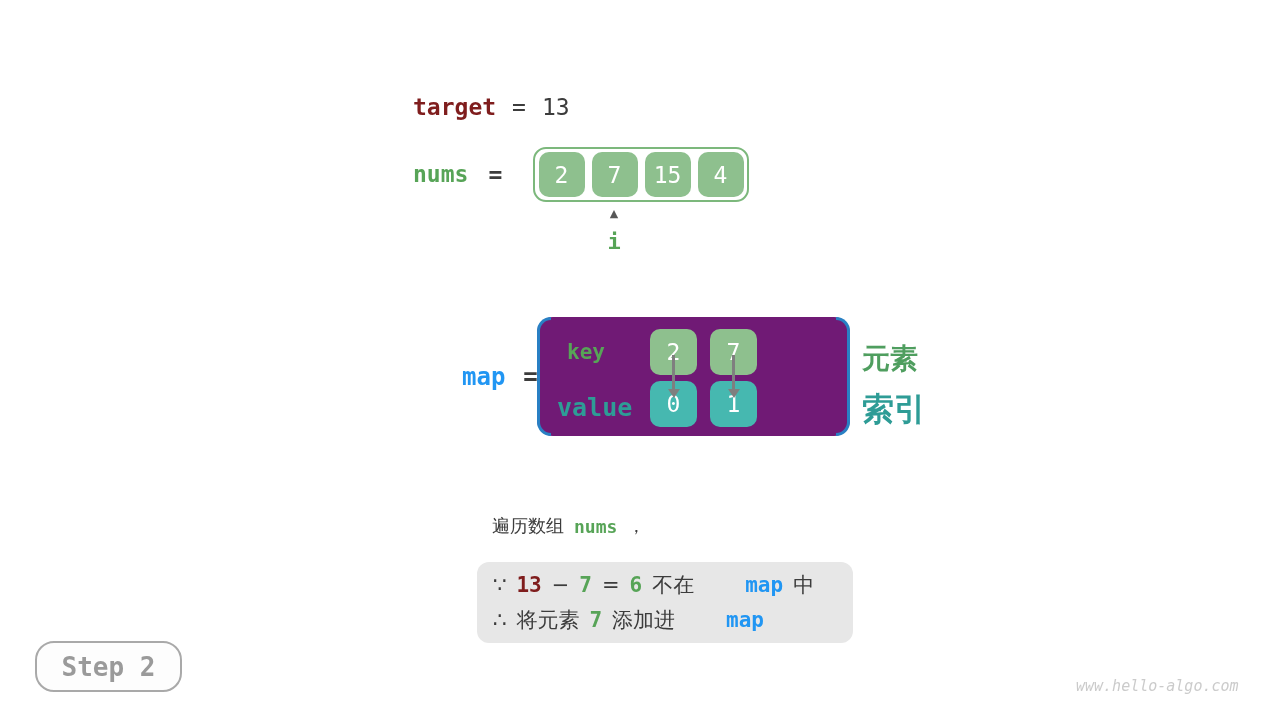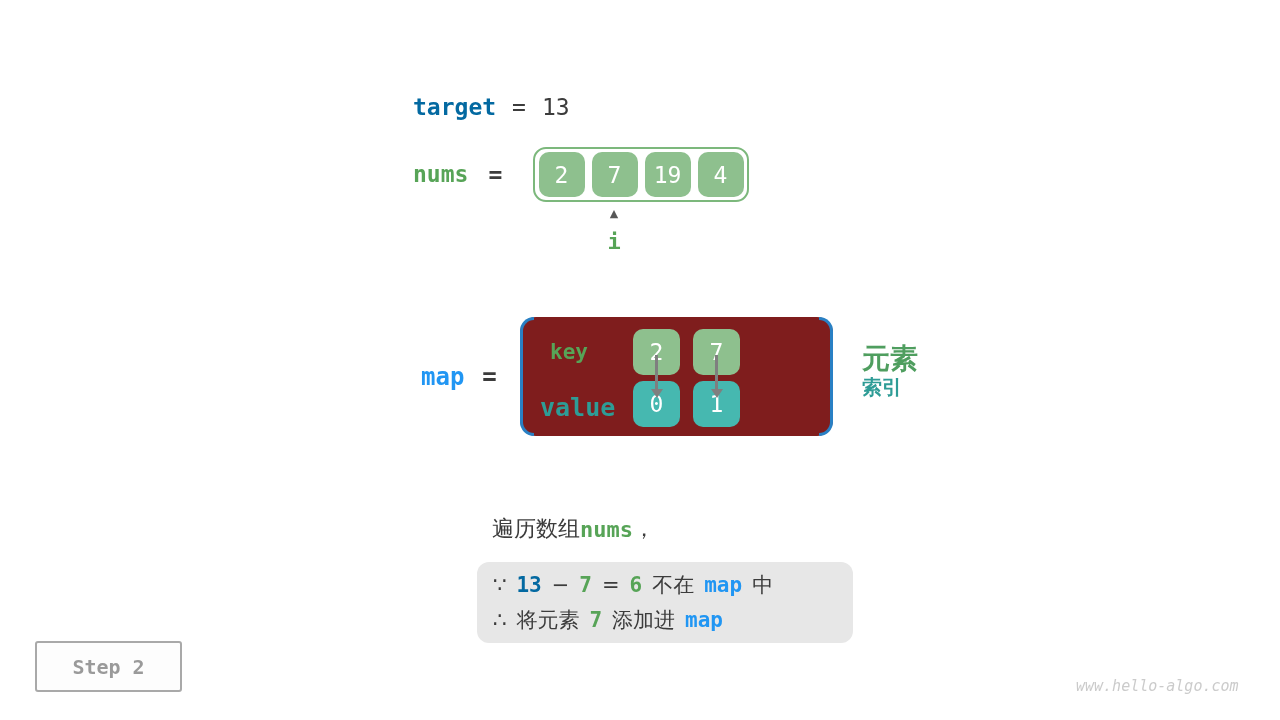--- a/index.html
+++ b/index.html
@@ -4,22 +4,22 @@
 <style>
   * { margin: 0; padding: 0; box-sizing: border-box; }
   html, body { width: 1280px; height: 720px; background: #ffffff; overflow: hidden; }
   .canvas {
     position: relative; width: 1280px; height: 720px; background: #ffffff;
     font-family: "DejaVu Sans", "Liberation Sans", sans-serif;
   }
   .mono { font-family: "DejaVu Sans Mono", "Liberation Mono", monospace; }
   .sans { font-family: "DejaVu Sans", "Liberation Sans", sans-serif; }
   .b { font-weight: bold; }
-  .c-royal { color: #0369a1; }
-  .c-blue  { color: #2196f3; }
+  .c-royal { color: #7f1d1d; }
+  .c-blue  { color: #2196f3; margin-left: 41px; }
   .c-green { color: #57a457; }
   .c-teal  { color: #2e9c96; }
   .c-dark  { color: #3c3c3c; }
 
   
   .var-row { position: absolute; display: flex; align-items: center; }
   .target-row { left: 413px; top: 94px; gap: 16px; font-size: 23px; }
   .nums-row   { left: 413px; top: 161px; gap: 20px; font-size: 23px; }
   .map-row    { left: 421px; top: 363px; gap: 18px; font-size: 24px; }
 
@@ -39,57 +39,57 @@
   .cell-teal  { background: #46b8b0; }
 
   
   .ptr-arrow { position: absolute; left: 602px; top: 207px; width: 24px; text-align: center;
                font-size: 11px; color: #575757; }
   .ptr-label { position: absolute; left: 602px; top: 229px; width: 24px; text-align: center;
                font-size: 22px; }
 
   
   .map-box {
-    position: absolute; left: 520px; top: 317px; width: 313px; height: 119px;
-    background: #7f1d1d; border-radius: 16px;
+    position: absolute; left: 537px; top: 317px; width: 313px; height: 119px;
+    background: #701a75; border-radius: 16px;
   }
   .bracket { position: absolute; top: 0; width: 14px; height: 119px; }
   .bracket-left  { left: 0;  border: 3px solid #2980c4; border-right: none;
                    border-radius: 14px 0 0 14px; }
   .bracket-right { right: 0; border: 3px solid #2980c4; border-left: none;
                    border-radius: 0 14px 14px 0; }
   .map-key-label   { position: absolute; left: 30px;  top: 23px; font-size: 21px; }
   .map-value-label { position: absolute; left: 20px;  top: 76px; font-size: 25px; }
   .kv-cell { position: absolute; width: 47px; height: 46px; }
   .kv-arrow { position: absolute; width: 12px; height: 44px; top: 38px; }
   .kv-arrow .stem { position: absolute; left: 4.5px; top: 0; width: 3px; height: 36px; background: #7f7f7f; }
   .kv-arrow .head { position: absolute; left: 0; top: 34px; width: 0; height: 0;
                     border-left: 6px solid transparent; border-right: 6px solid transparent;
                     border-top: 9px solid #7f7f7f; }
   .legend-element { position: absolute; left: 862px; top: 340px; font-size: 28px; color: #4f9e5f; }
-  .legend-index   { position: absolute; left: 862px; top: 374px; font-size: 20px; }
+  .legend-index   { position: absolute; left: 862px; top: 388px; font-size: 32px; }
 
   
   .caption { position: absolute; left: 492px; top: 514px; display: flex; align-items: center;
-             font-size: 22px; }
+             gap: 10px; font-size: 18px; }
 
   
   .note-box {
     position: absolute; left: 477px; top: 562px; width: 376px; height: 81px;
     background: #e7e7e7; border-radius: 12px; padding: 6px 16px;
     display: flex; flex-direction: column; justify-content: center; gap: 2px;
   }
   .note-line { display: flex; align-items: center; gap: 10px; font-size: 21px; line-height: 33px; }
 
   
   .step-box {
     position: absolute; left: 35px; top: 641px; width: 147px; height: 51px;
-    background: #fdfdfd; border: 2px solid #a9a9a9; border-radius: 3px;
+    background: #fdfdfd; border: 2px solid #a9a9a9; border-radius: 19px;
     display: flex; align-items: center; justify-content: center;
-    font-size: 20px; color: #9a9a9a;
+    font-size: 26px; color: #9a9a9a;
   }
 
   .watermark { position: absolute; left: 1076px; top: 677px; font-size: 15px; color: #cbcbcb; font-style: italic; }
 </style>
 </head>
 <body>
 
 <div class="canvas">
 
   <div class="var-row target-row">
@@ -98,21 +98,21 @@
     <span class="mono c-dark">13</span>
   </div>
 
   <div class="var-row nums-row">
     <span class="mono b c-green">nums</span>
     <span class="mono b c-dark">=</span>
   </div>
   <div class="array-box">
     <div class="cell cell-green">2</div>
     <div class="cell cell-green">7</div>
-    <div class="cell cell-green">19</div>
+    <div class="cell cell-green">15</div>
     <div class="cell cell-green">4</div>
   </div>
   <div class="ptr-arrow sans">▲</div>
   <div class="ptr-label mono b c-green">i</div>
 
   <div class="var-row map-row">
     <span class="mono b c-blue">map</span>
     <span class="mono b c-dark">=</span>
   </div>
 

